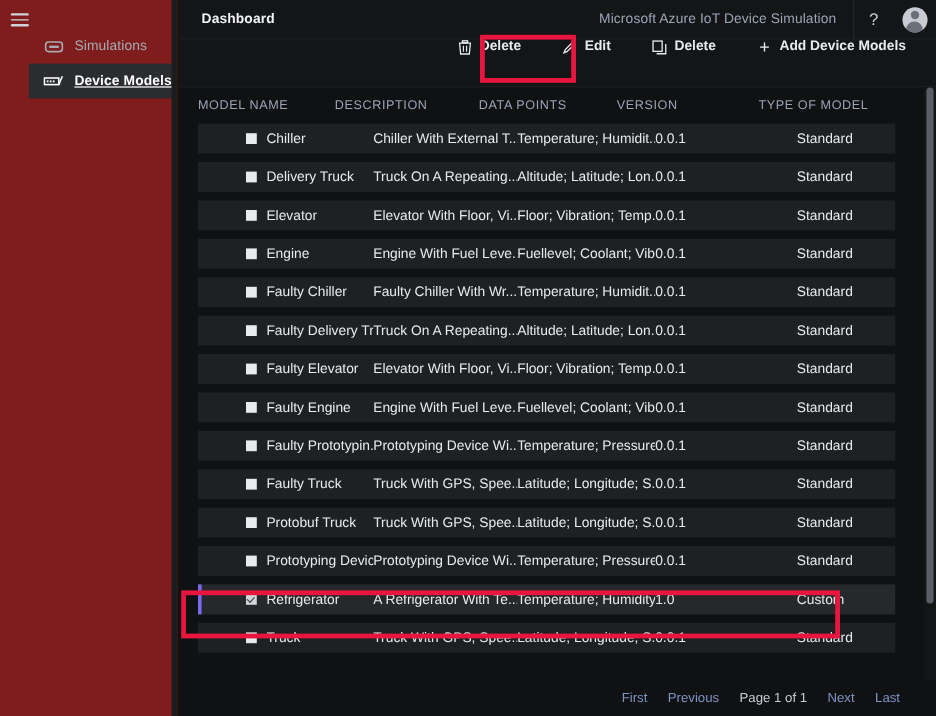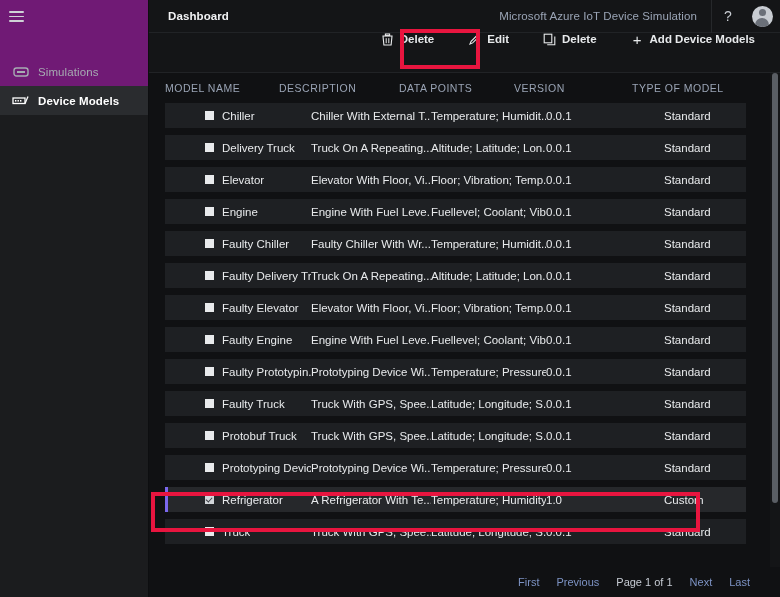--- a/index.html
+++ b/index.html
@@ -12,23 +12,23 @@
   .app {
     position: relative;
     width: 780px; height: 597px;
     display: flex;
     background: #101113;
   }
 
   
   .sidebar {
     width: 149px; height: 597px;
-    background: #701a75;
+    background: #7f1d1d;
     flex: 0 0 149px;
-    display: flex; flex-direction: column;
+    display: flex; flex-direction: row;
     border-right: 1px solid #0d0e10;
   }
   .hamburger-wrap {
     height: 33px;
     display: flex; align-items: center;
     padding-left: 9px;
   }
   .hamburger {
     width: 15px; height: 11px;
     display: flex; flex-direction: column; justify-content: space-between;
@@ -42,20 +42,21 @@
     padding-left: 12px;
     color: #a6abb2;
     font-size: 11.5px;
     letter-spacing: .1px;
     cursor: pointer;
   }
   .nav-item.active {
     background: #2a2c2f;
     color: #ffffff;
     font-weight: bold;
+    text-decoration: underline;
   }
   .nav-ico {
     width: 17px; height: 13px;
     margin-right: 9px;
     display: inline-flex; align-items: center; justify-content: center;
     flex: 0 0 17px;
   }
   .nav-ico svg { display: block; }
   .sidebar-fill { flex: 1 1 auto; background: #1b1c1e; }
 

